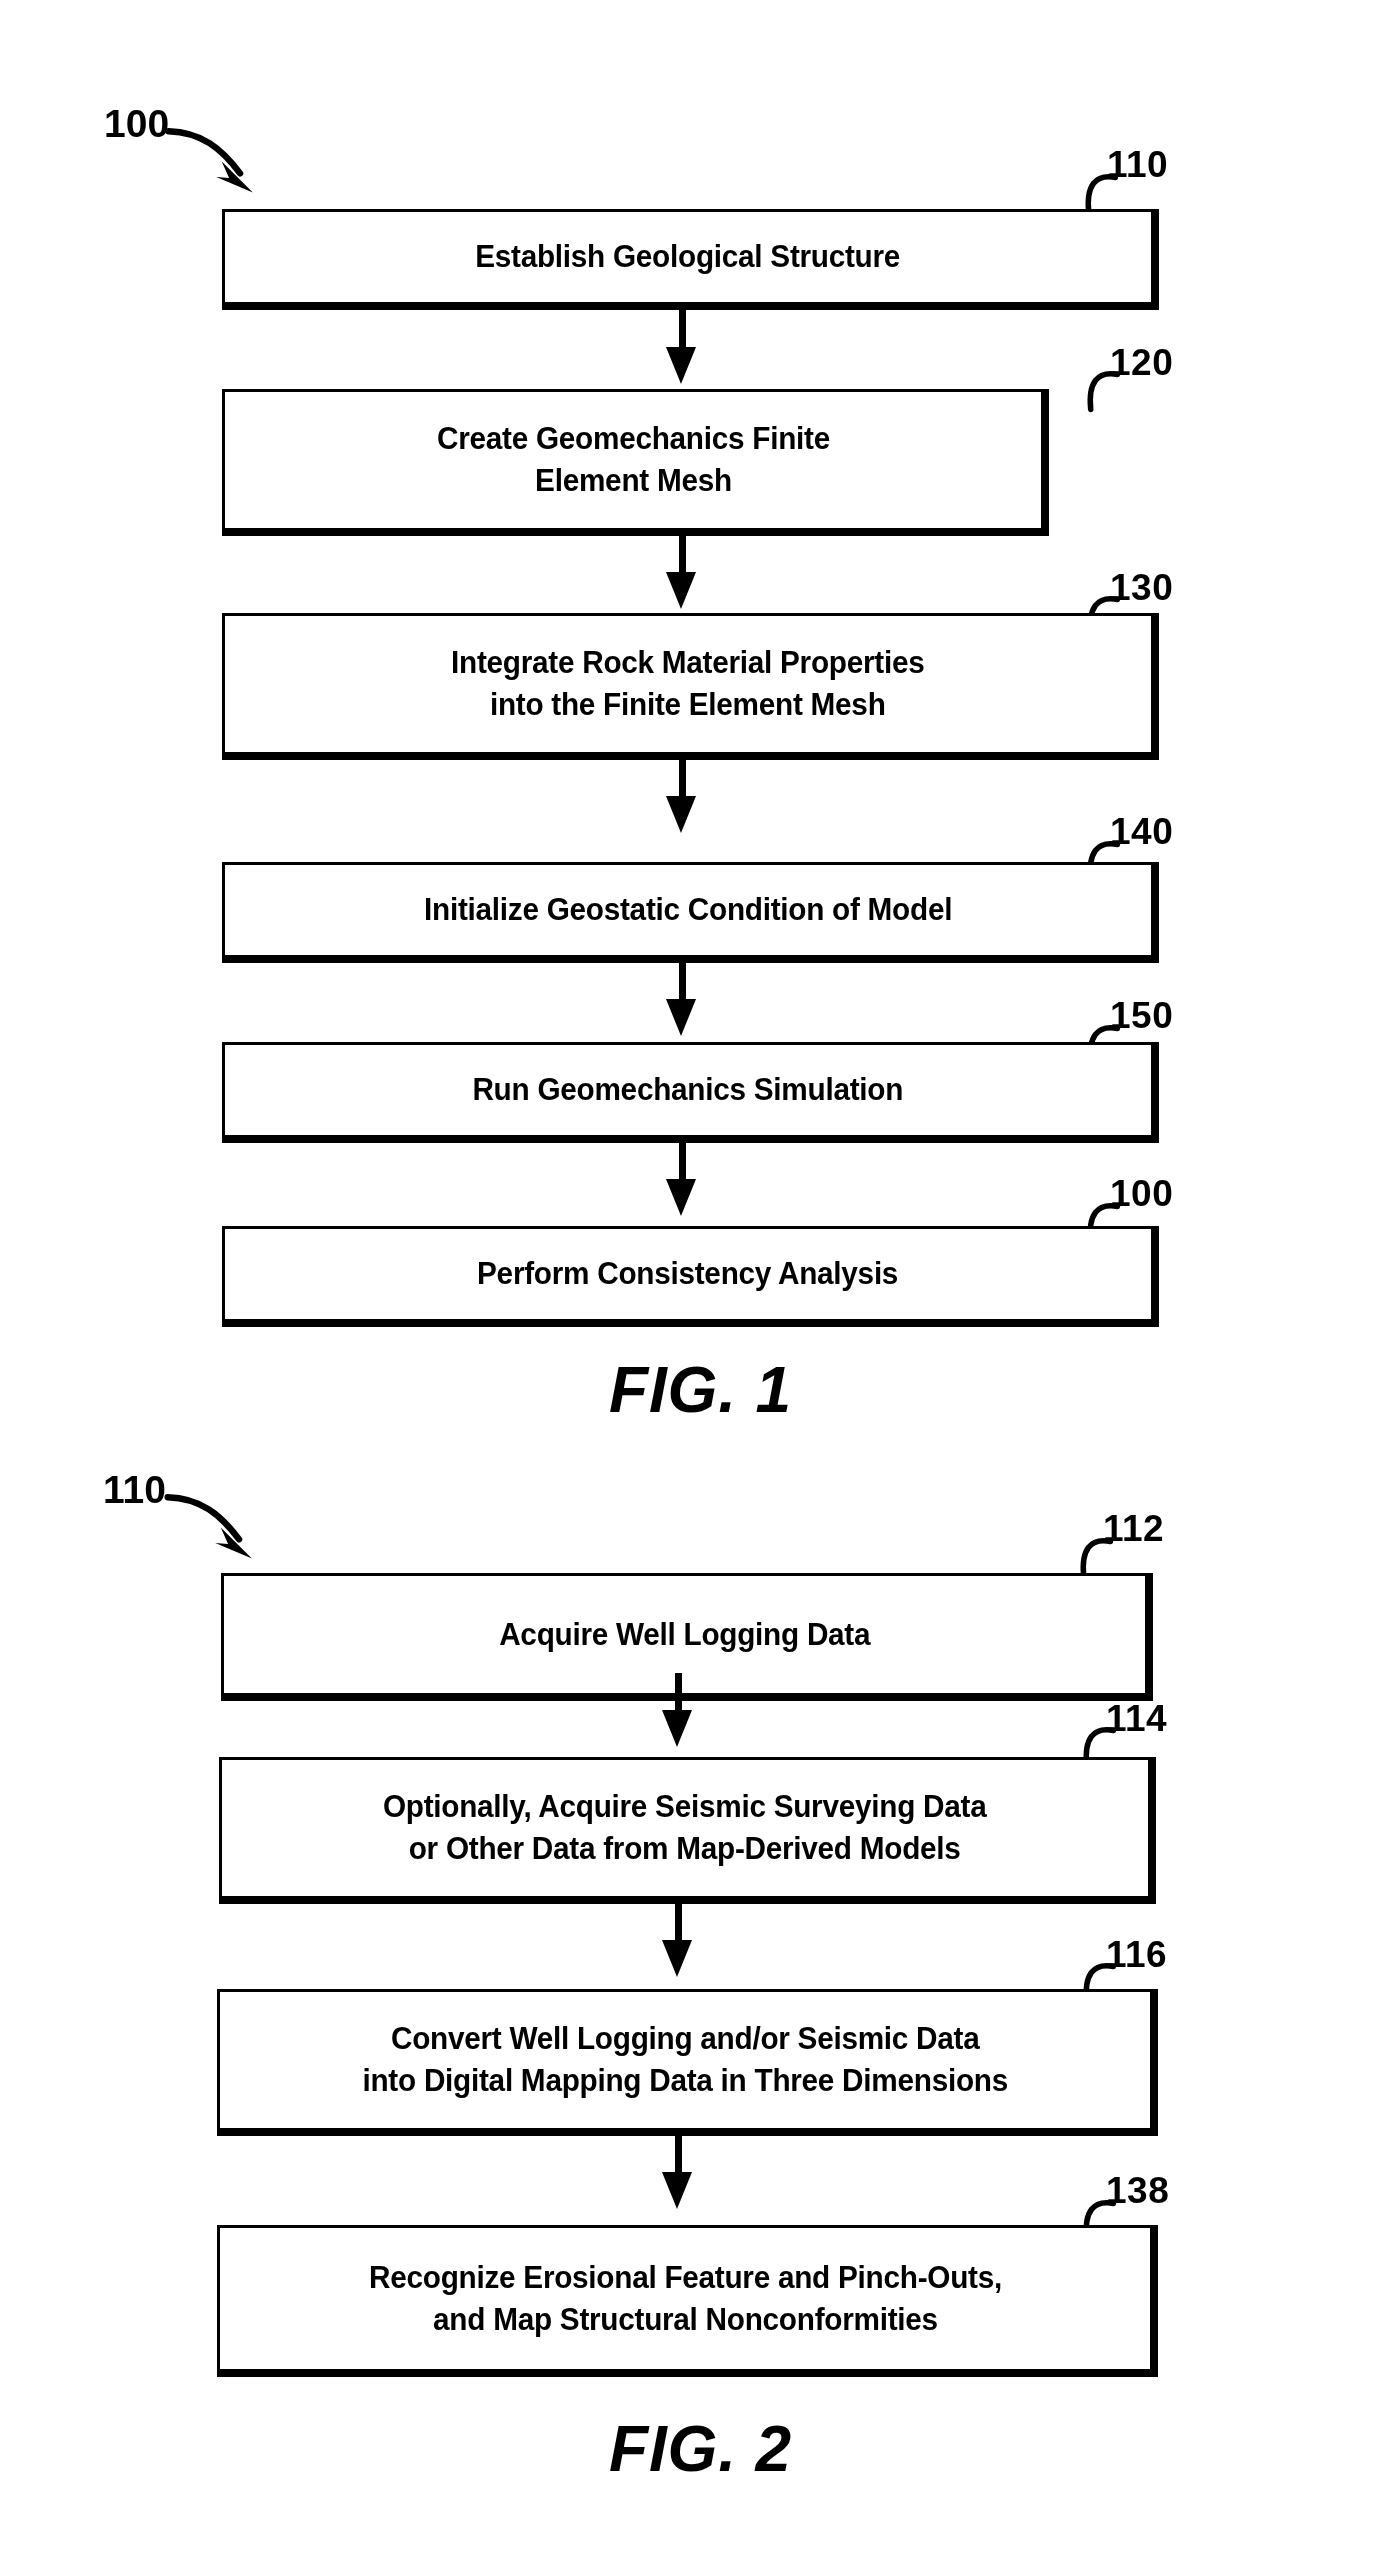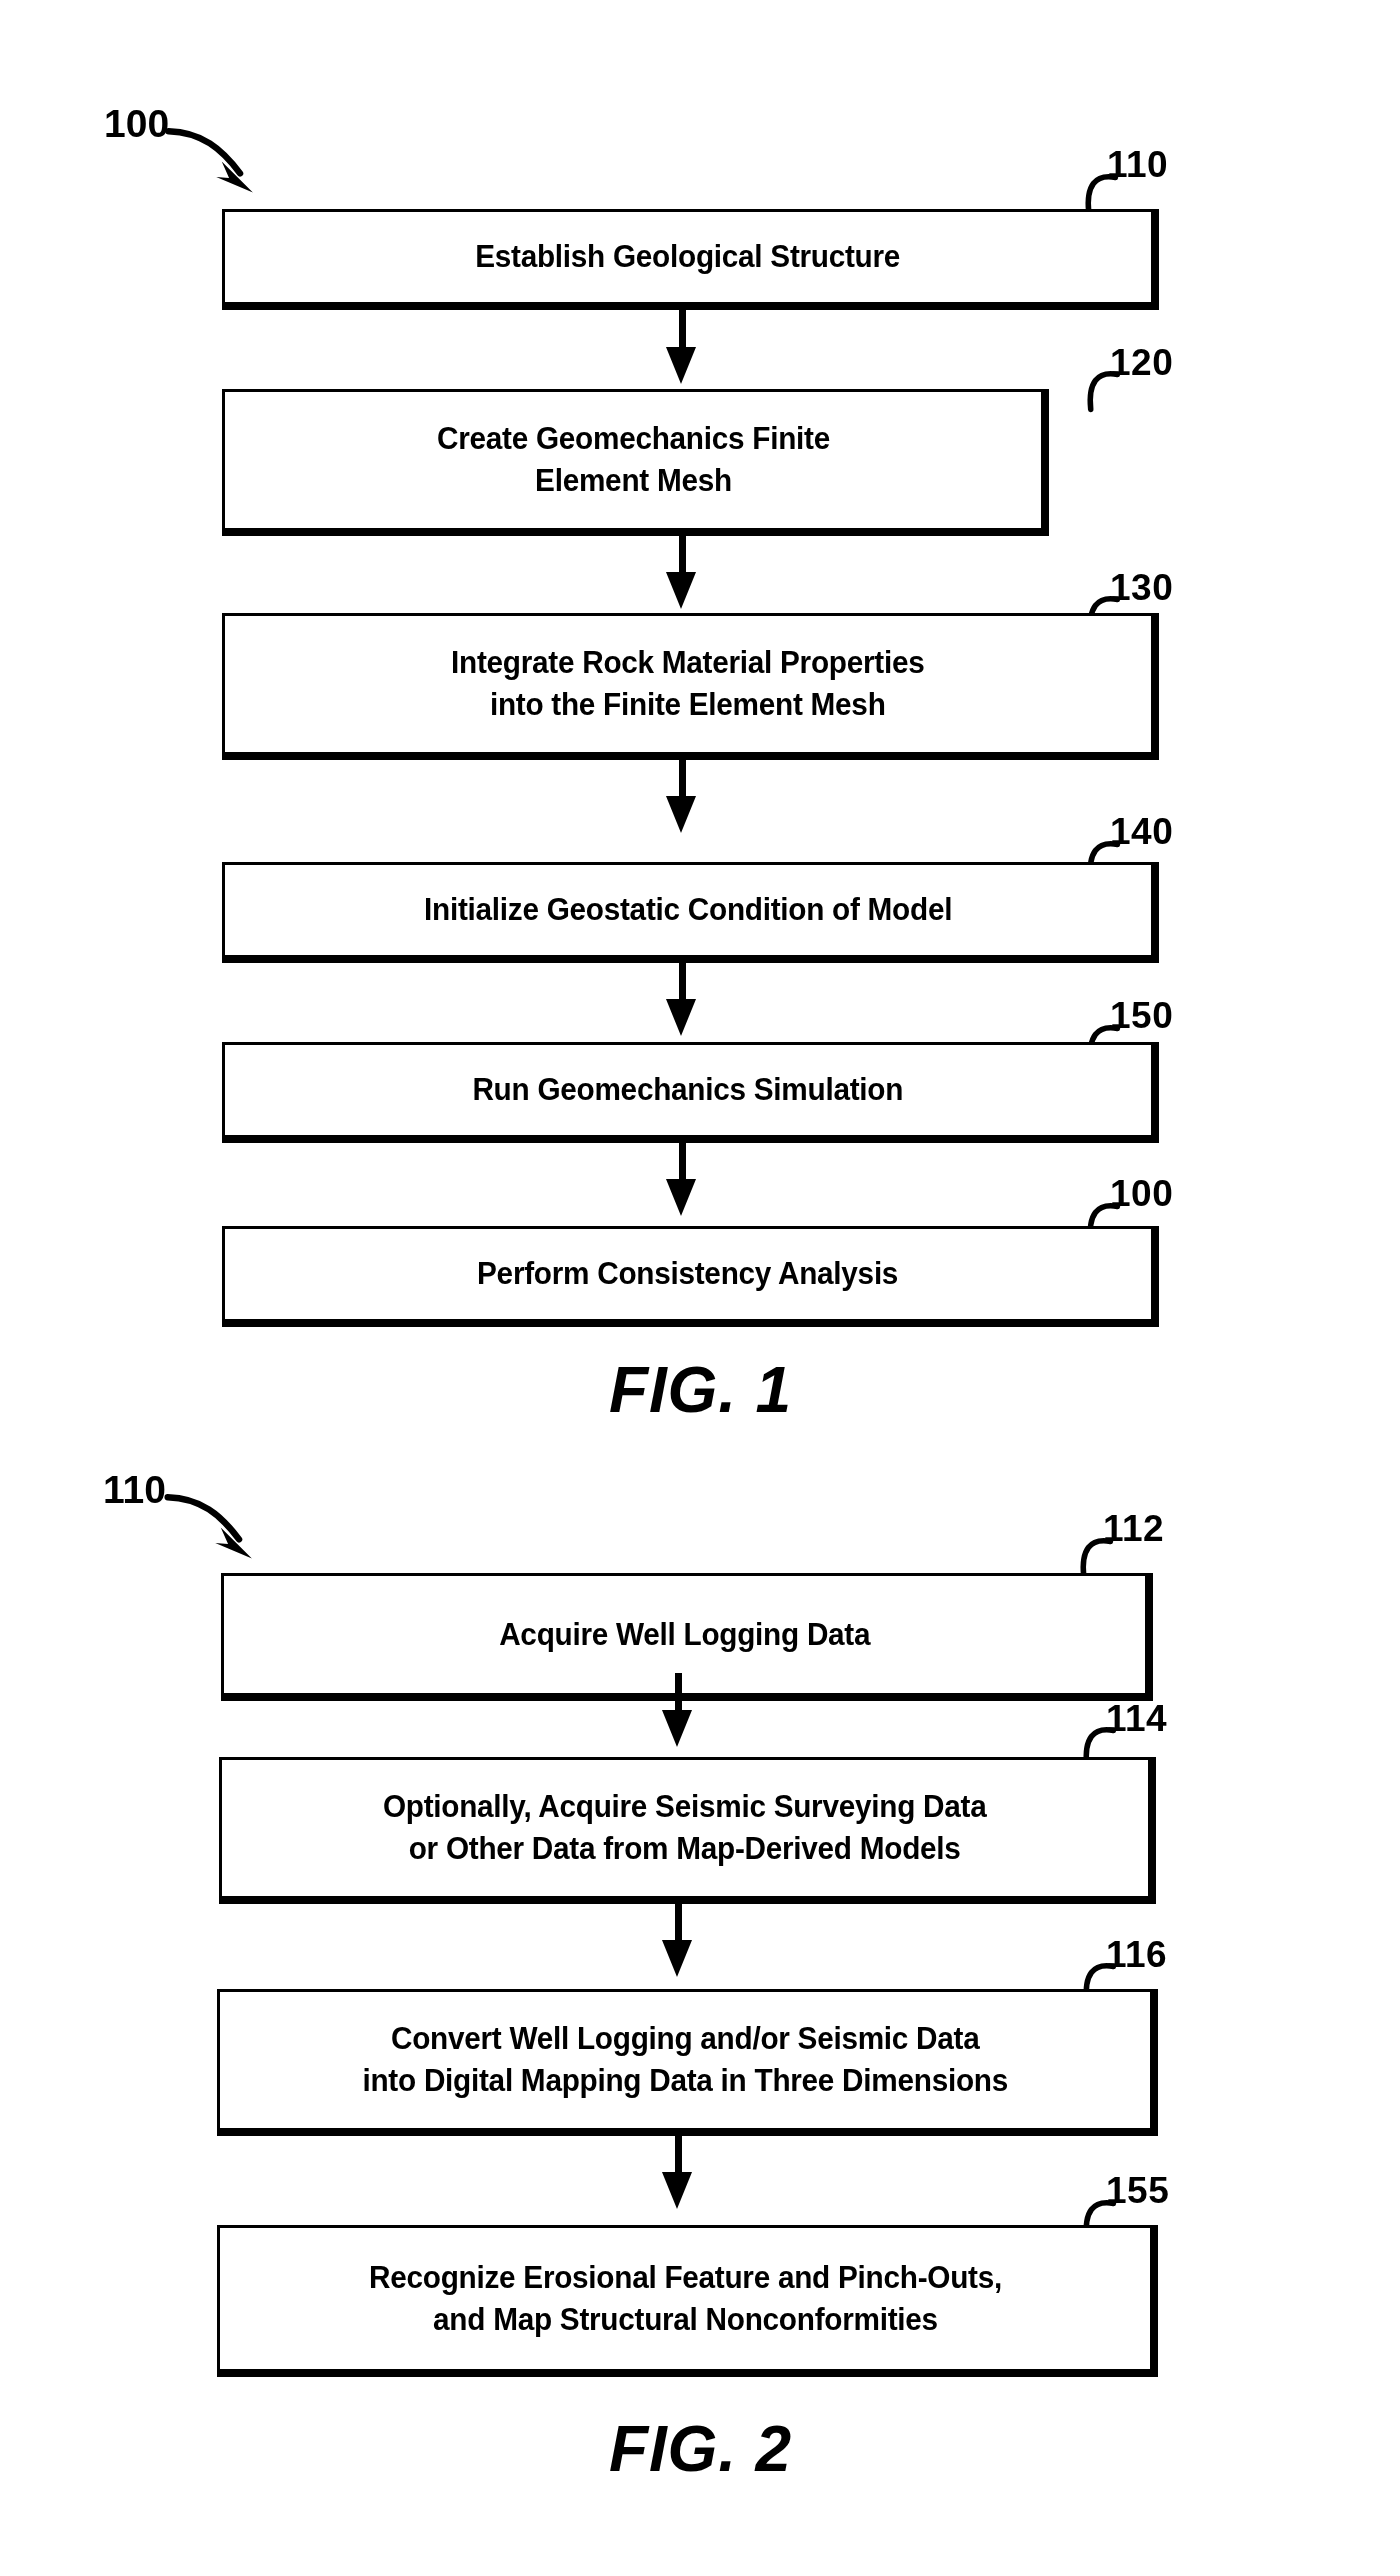--- a/index.html
+++ b/index.html
@@ -233,21 +233,21 @@
   <div class="fbox" style="left:217px; top:1989px; width:941px; height:147px;">
     <div class="ftext">Convert Well Logging and/or Seismic Data
 into Digital Mapping Data in Three Dimensions</div>
   </div>
 
   <div class="conn" style="left:678px; top:2135px; height:73px;">
     <div class="stem" style="height:40px;"></div>
     <div class="head" style="top:37px;"></div>
   </div>
 
-  <div class="refnum" style="left:1106px; top:2170px;">155</div>
+  <div class="refnum" style="left:1106px; top:2170px;">138</div>
   <svg class="refhook" style="left:1071px; top:2197px;" width="48" height="46" viewBox="0 0 52 50">
     <path d="M46 7 C 24 3, 14 16, 17 45" stroke="#000" stroke-width="6" fill="none" stroke-linecap="round"></path>
   </svg>
   <div class="fbox" style="left:217px; top:2225px; width:941px; height:152px;">
     <div class="ftext">Recognize Erosional Feature and Pinch-Outs,
 and Map Structural Nonconformities</div>
   </div>
 
   <div class="figcaption" style="left:0; top:2412px; width:1401px;">FIG. 2</div>
 

